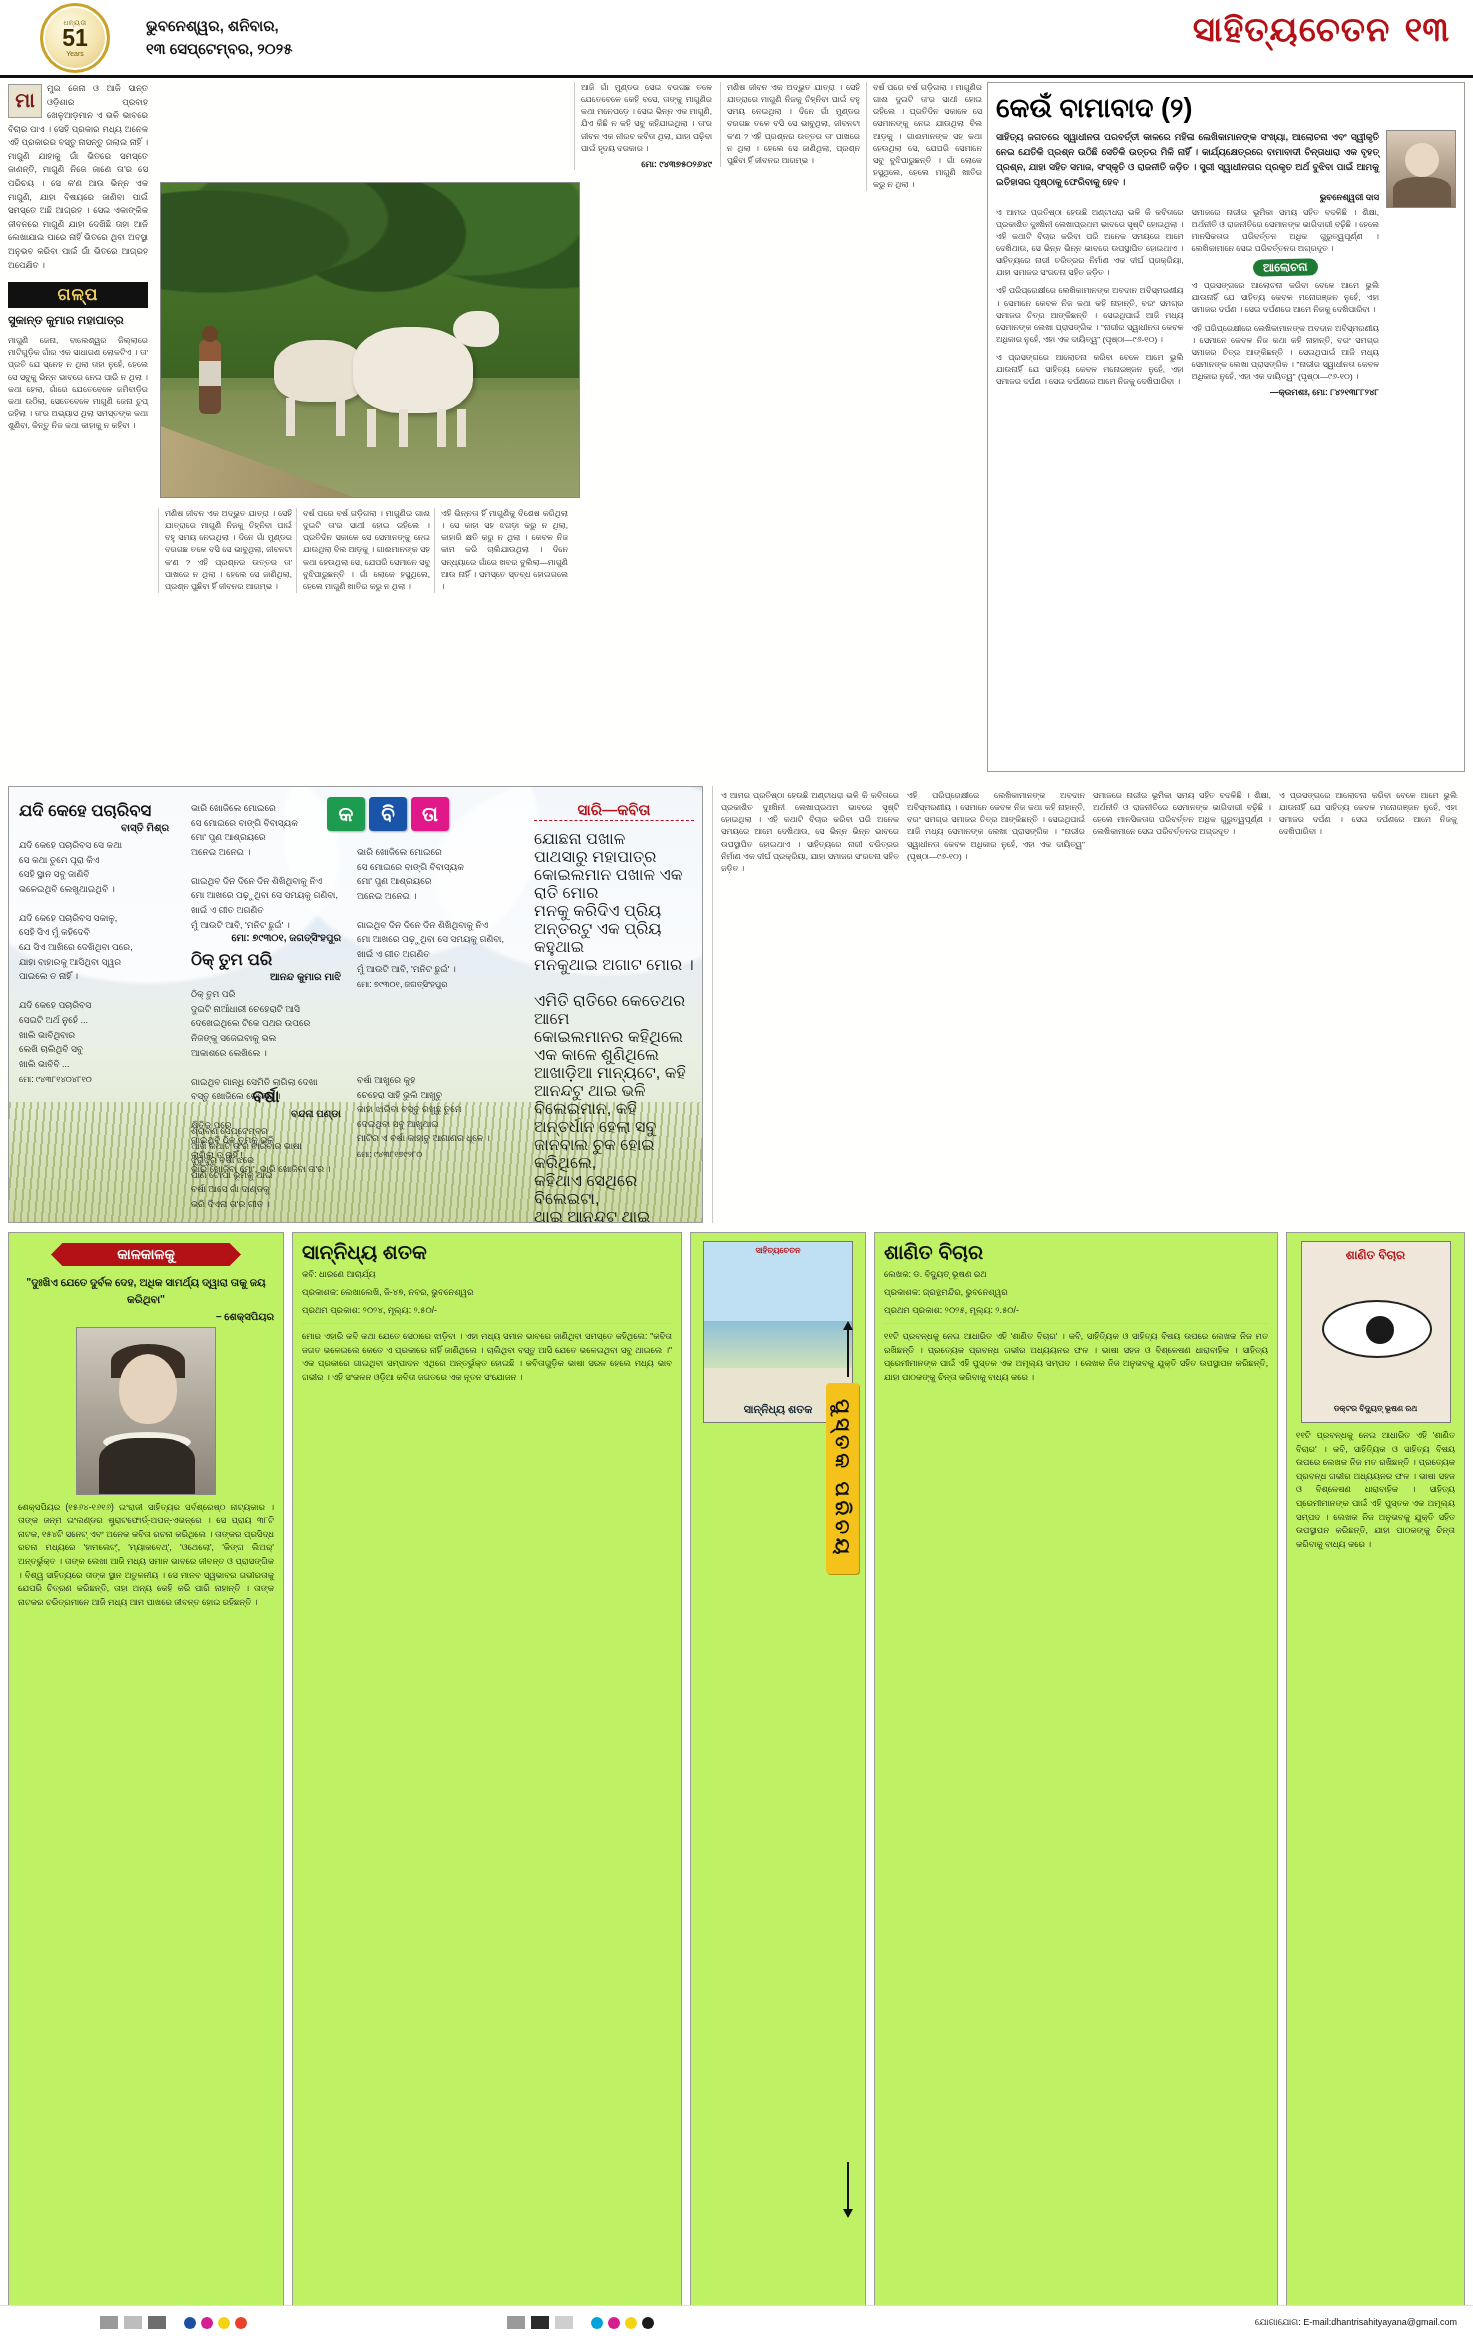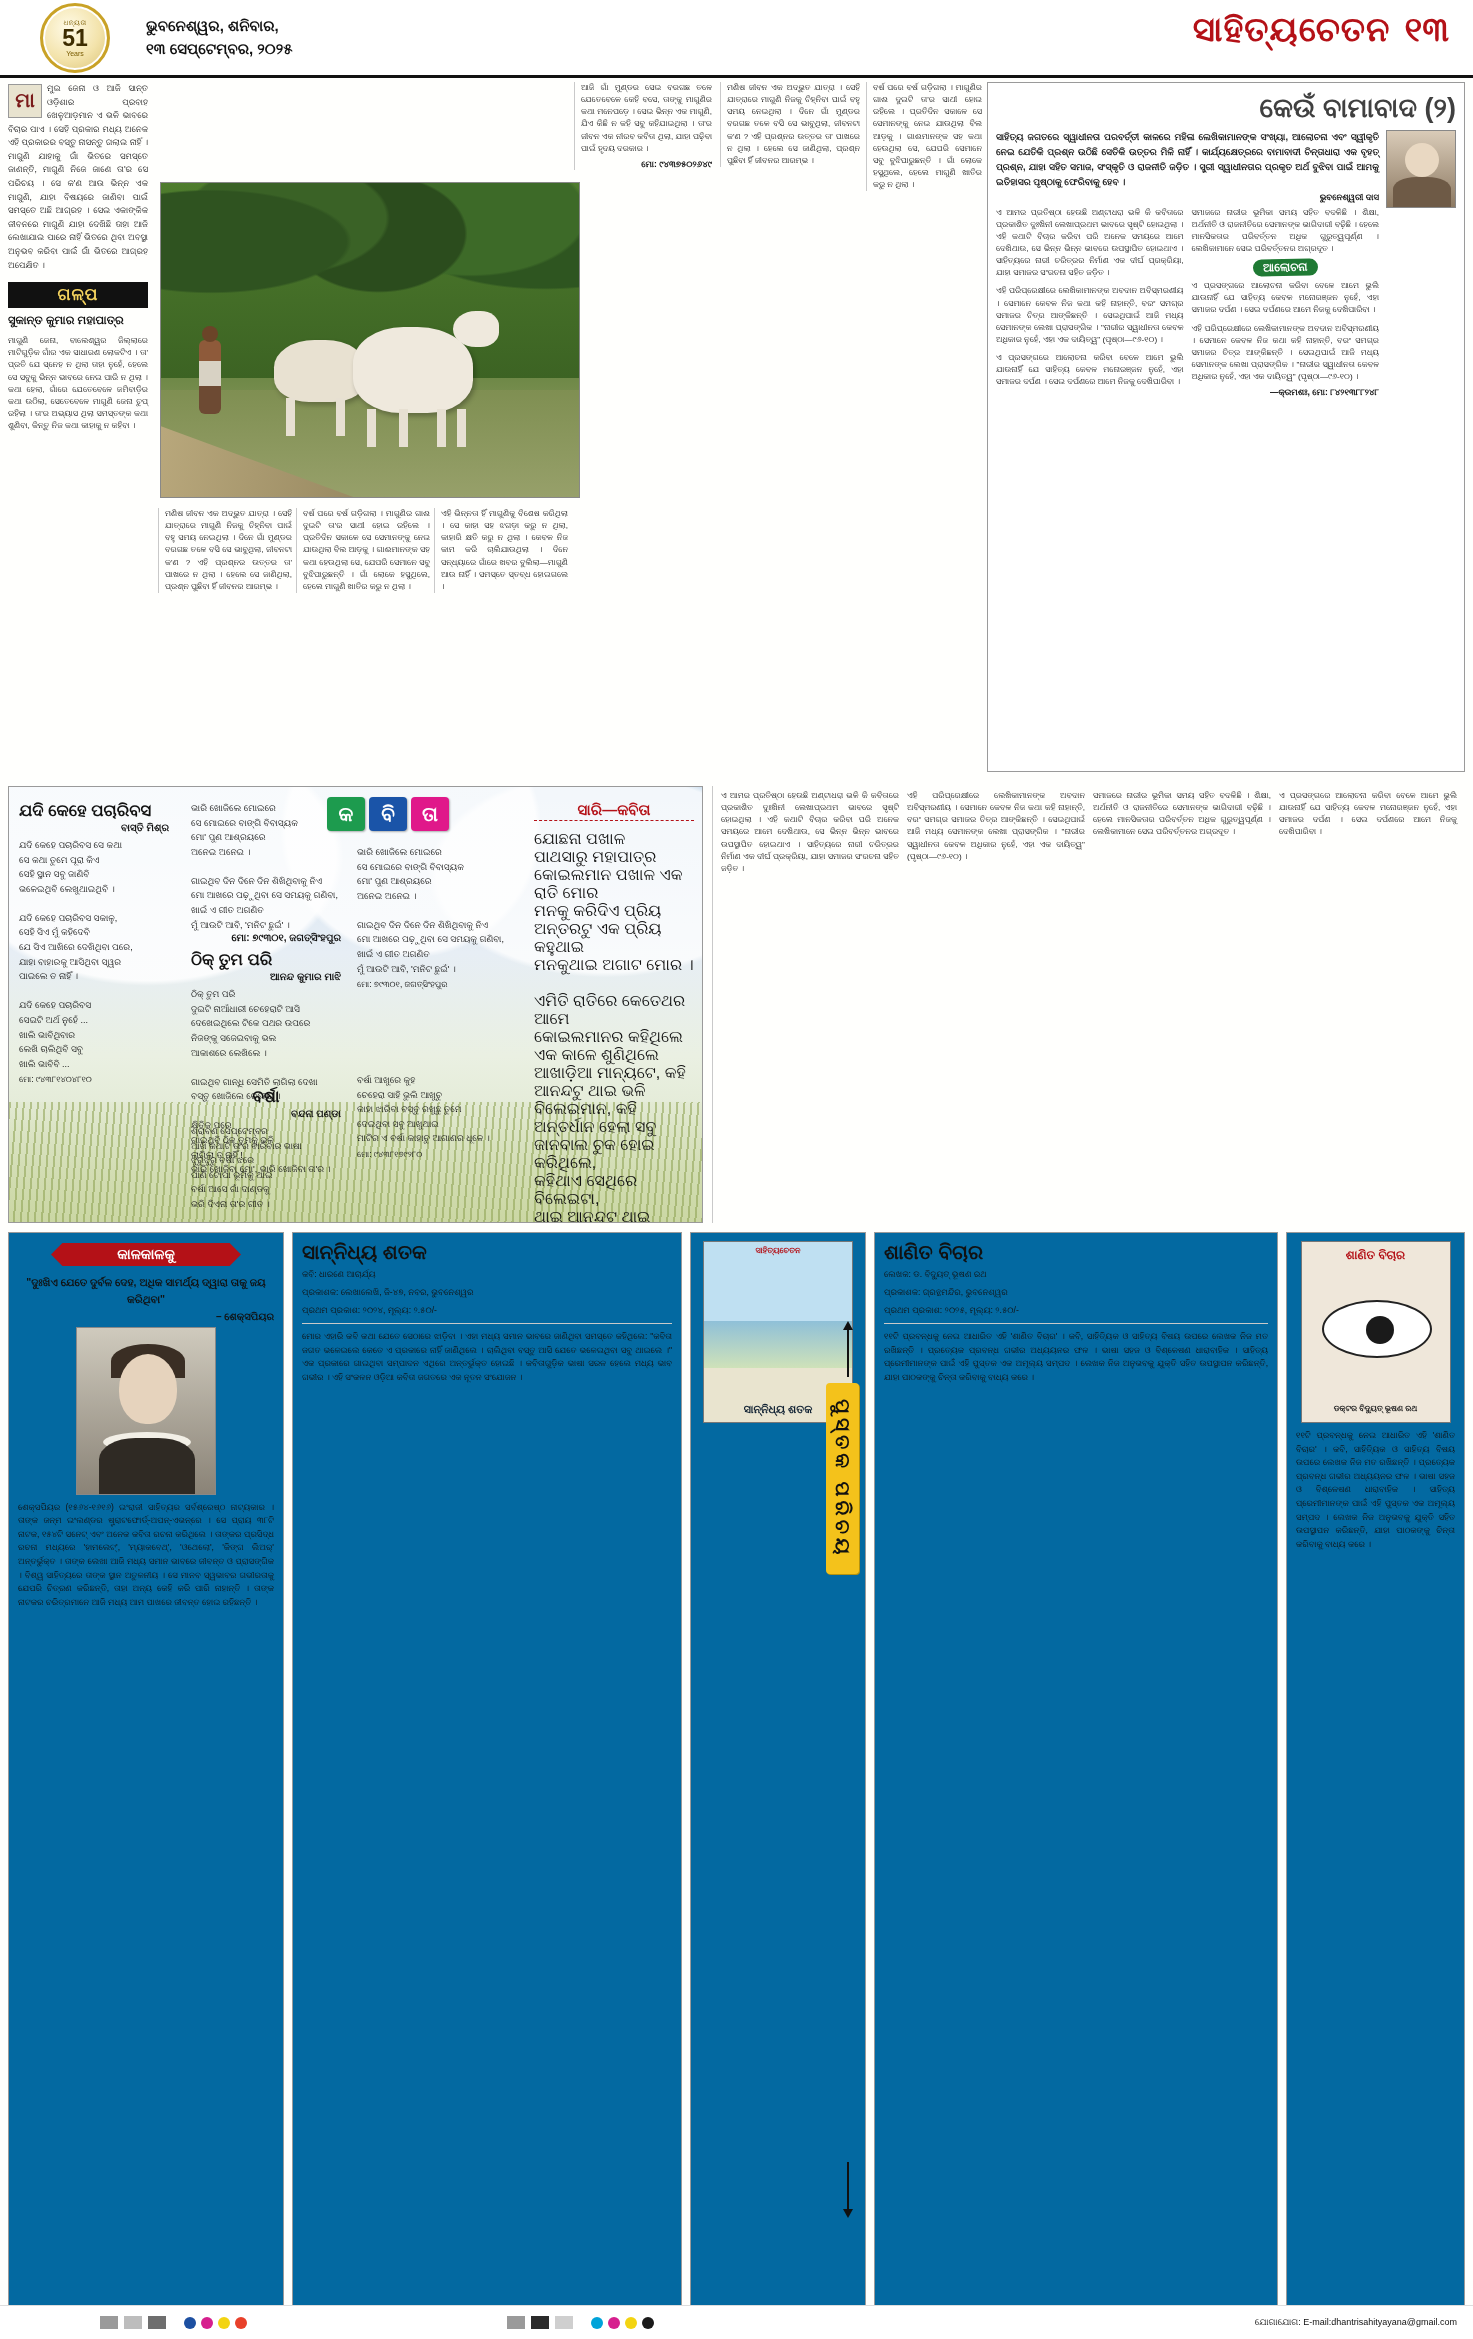--- a/index.html
+++ b/index.html
@@ -134,21 +134,21 @@
   .col { position:absolute; top:0; }
   .col-rule { border-left:1px solid #c9c9c9; }
 
   
   .feature {
     position:absolute; right:0; top:0; width:478px; height:690px;
     border:1px solid #9a9a9a; background:#fff;
   }
   .feature-inner { padding:6px 8px; }
   .feature-title {
-    text-align:right; font-size:27px; font-weight:bold; color:#404040;
+    text-align:left; font-size:27px; font-weight:bold; color:#000000;
     margin:4px 0 6px;
   }
   .feature-standfirst {
     font-size:9.2px; line-height:1.62; text-align:justify; font-weight:bold;
     color:#1a1a1a;
   }
   .avatar {
     float:right; width:70px; height:78px; margin:0 0 4px 7px;
     border:1px solid #888; background:linear-gradient(#d9cbb8,#8d7a63);
     position:relative; overflow:hidden;
@@ -213,21 +213,21 @@
   .sariKabita {
     position:absolute; right:8px; top:14px; width:160px;
   }
   .sariKabita .tag {
     text-align:center; font-size:15px; color:#b41117; font-weight:bold;
     border-bottom:1px dashed #b41117; padding-bottom:1px; margin-bottom:9px;
   }
 
   
   .reviews { position:absolute; left:8px; top:1232px; width:1457px; height:1075px; }
-  .rev-box { position:absolute; top:0; border:1px solid #9a9a9a; background:#0369a1; height:1075px; }
+  .rev-box { position:absolute; top:0; border:1px solid #9a9a9a; background:#bef264; height:1075px; }
   .rev-pad { padding:8px 9px; }
   .rev-title { font-size:20px; font-weight:bold; color:#111; }
   .rev-meta { font-size:8.6px; line-height:1.6; margin-top:4px; }
   .rev-body { font-size:8.5px; line-height:1.6; text-align:justify; margin-top:5px; }
 
   .quote-ribbon {
     position:relative; margin:2px auto 8px; width:190px; text-align:center;
     background:#b41117; color:#fff; font-size:14px; font-weight:bold;
     padding:3px 0; clip-path:polygon(6% 0,94% 0,100% 50%,94% 100%,6% 100%,0 50%);
   }

